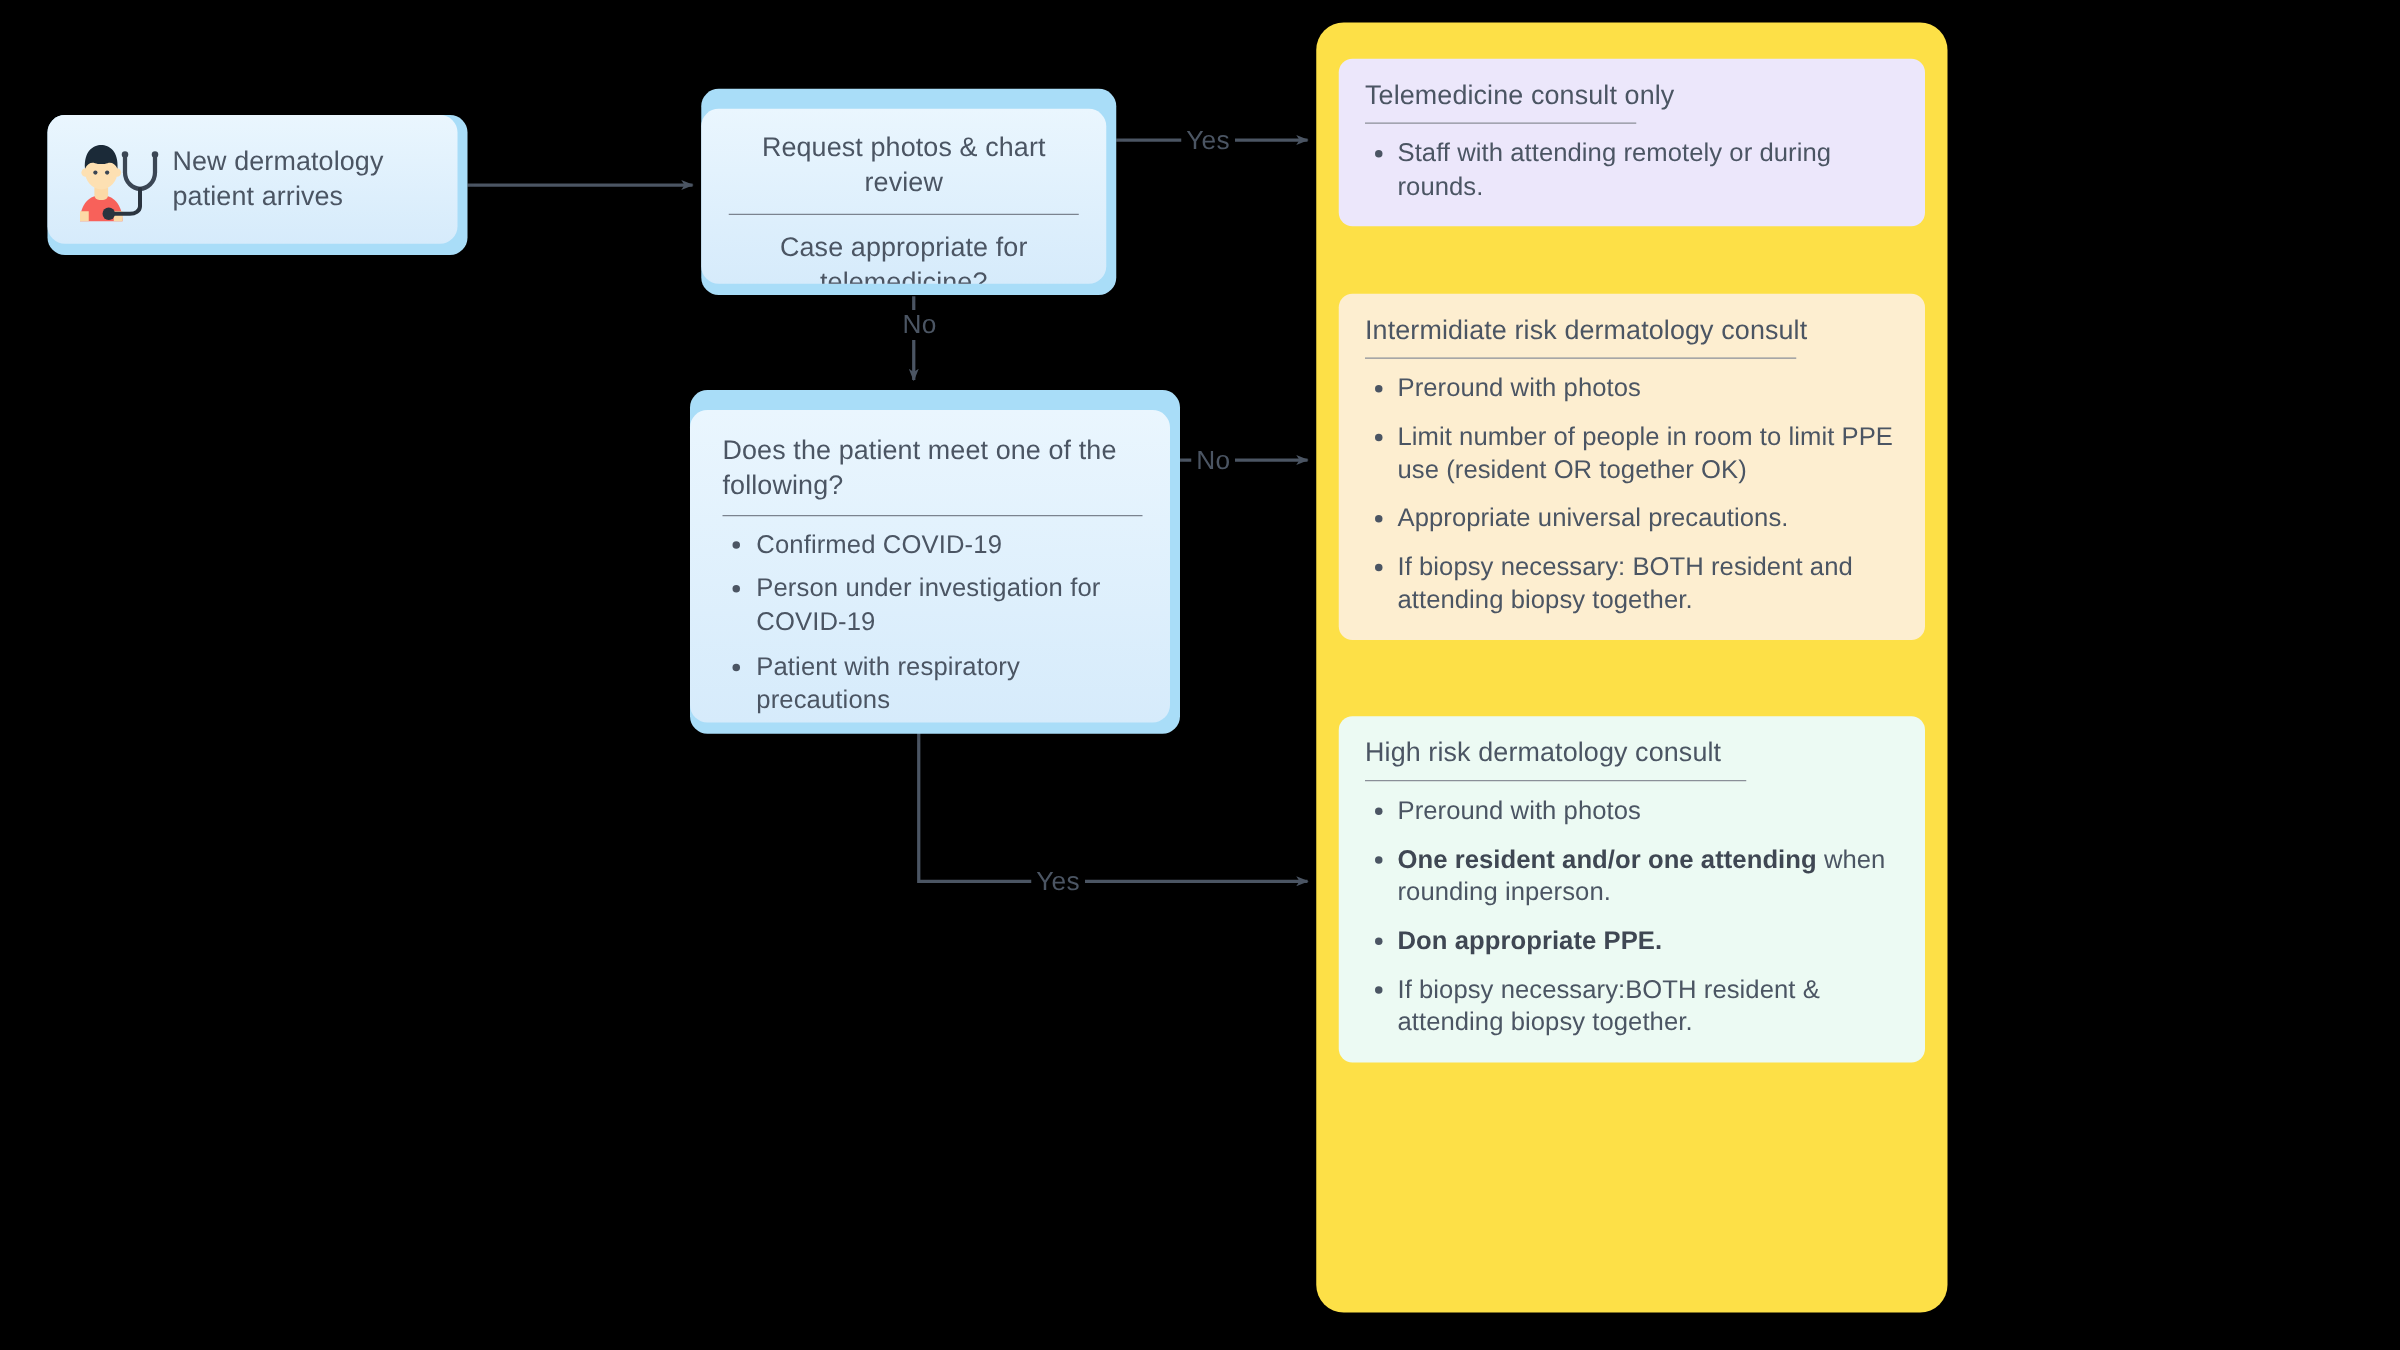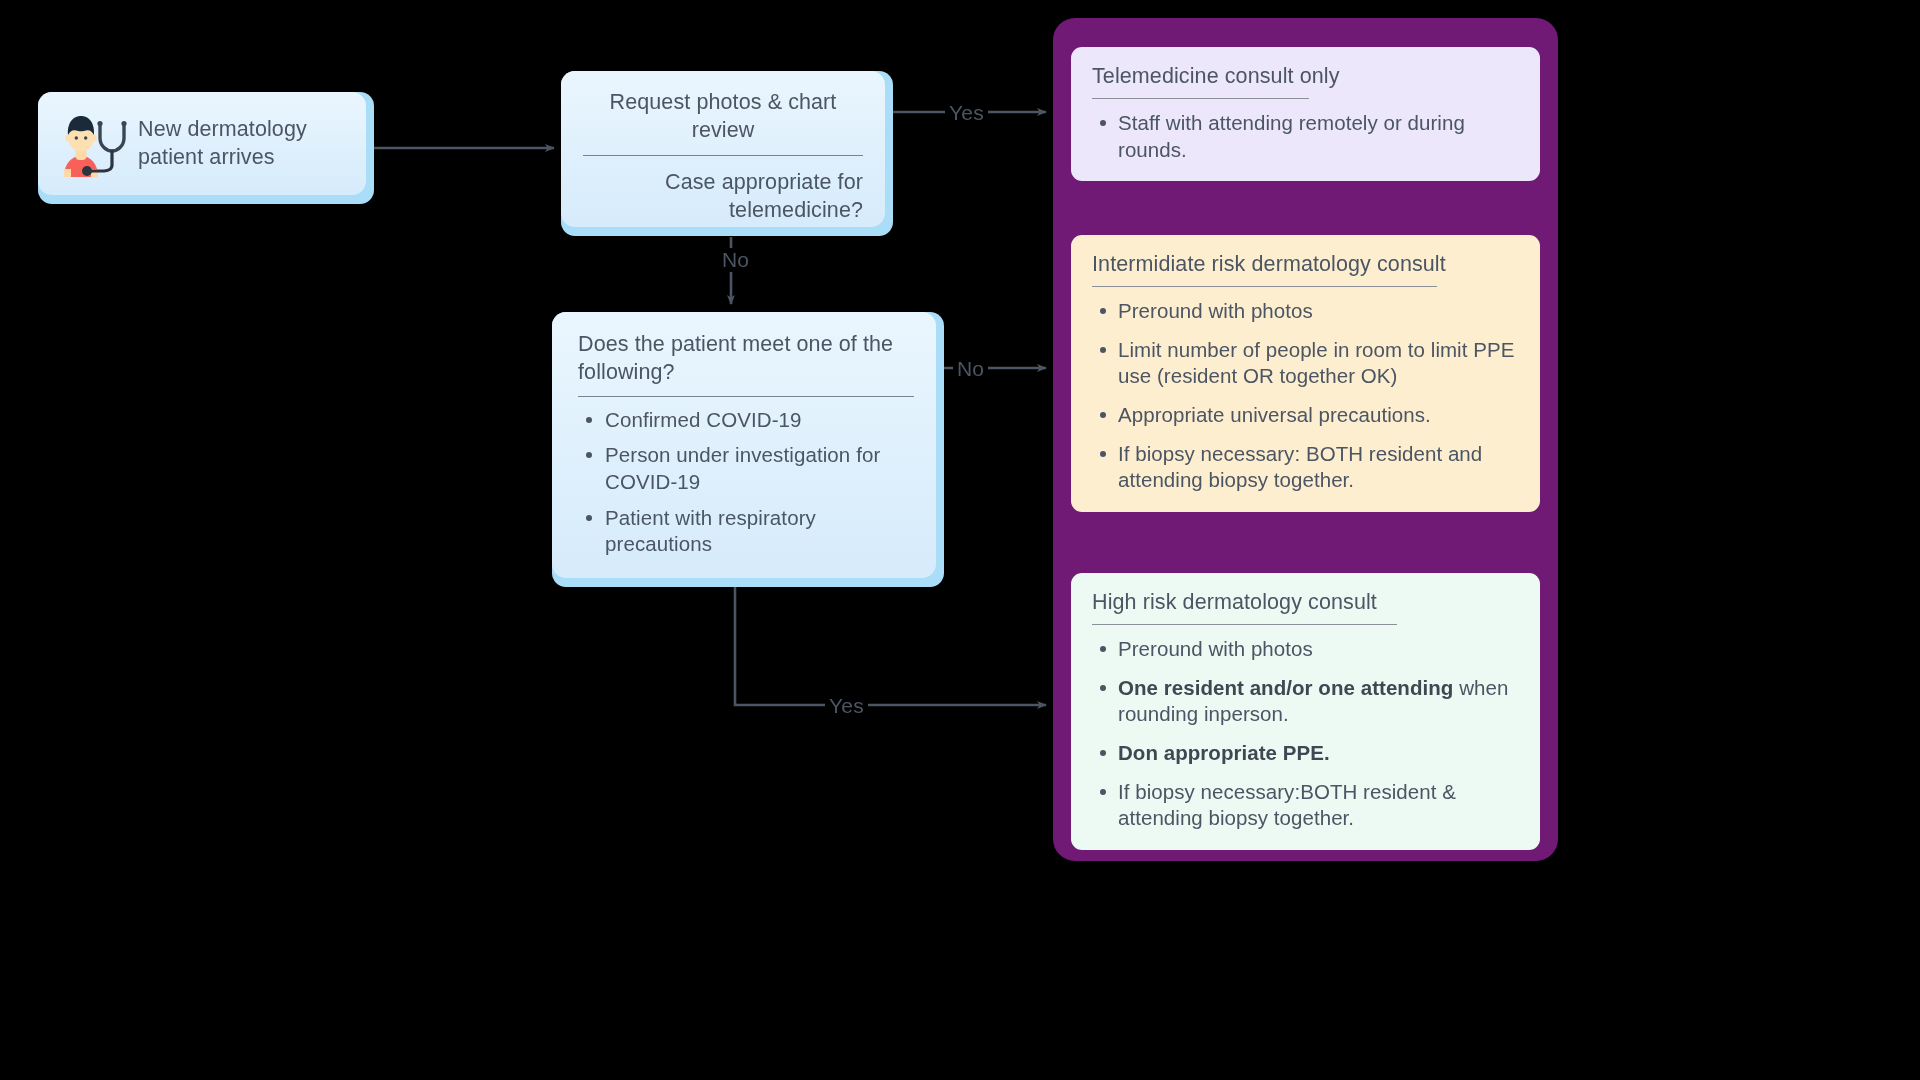--- a/index.html
+++ b/index.html
@@ -39,34 +39,35 @@
   .start-label {
     font-size:21.5px; line-height:1.30;
     color:#4b5563; letter-spacing:.1px;
   }
 
   
   .decision .node-inner {
     flex-direction:column;
     padding:16px 22px 18px;
     align-items:center;
+    margin-top:16px;
   }
   .d-title {
     font-size:21.5px; line-height:1.32;
     color:#4b5563; text-align:center;
     letter-spacing:.1px;
   }
   .d-rule {
     width:100%; height:0;
     border-top:1.6px solid #7b838f;
     margin:11px 0 13px;
   }
   .d-sub {
     font-size:21.5px; line-height:1.32;
-    color:#4b5563; text-align:right;
+    color:#4b5563; text-align:center;
     letter-spacing:.1px;
   }
 
   
   #dec1 { left:561px; top:71px; width:332px; height:165px; }
   #dec1 .node-inner { padding-top:17px; }
   #dec1 .d-rule { width:100%; margin:10px 0 12px; }
 
   
   #dec2 { left:552px; top:312px; width:392px; height:275px; }
@@ -87,22 +88,22 @@
     content:"";
     position:absolute; left:8px; top:10px;
     width:6px; height:6px; border-radius:50%;
     background:#4b5563;
   }
 
   
   #panel {
     position:absolute;
     left:1053px; top:18px;
-    width:505px; height:843px;
-    background:#701a75;
+    width:505px; height:1032px;
+    background:#fde047;
     border-radius:22px;
   }
   .card {
     position:absolute;
     left:18px; width:469px;
     border-radius:11px;
     padding:16px 20px 18px 21px;
   }
   .card-title {
     font-size:21.5px; line-height:1.26;

